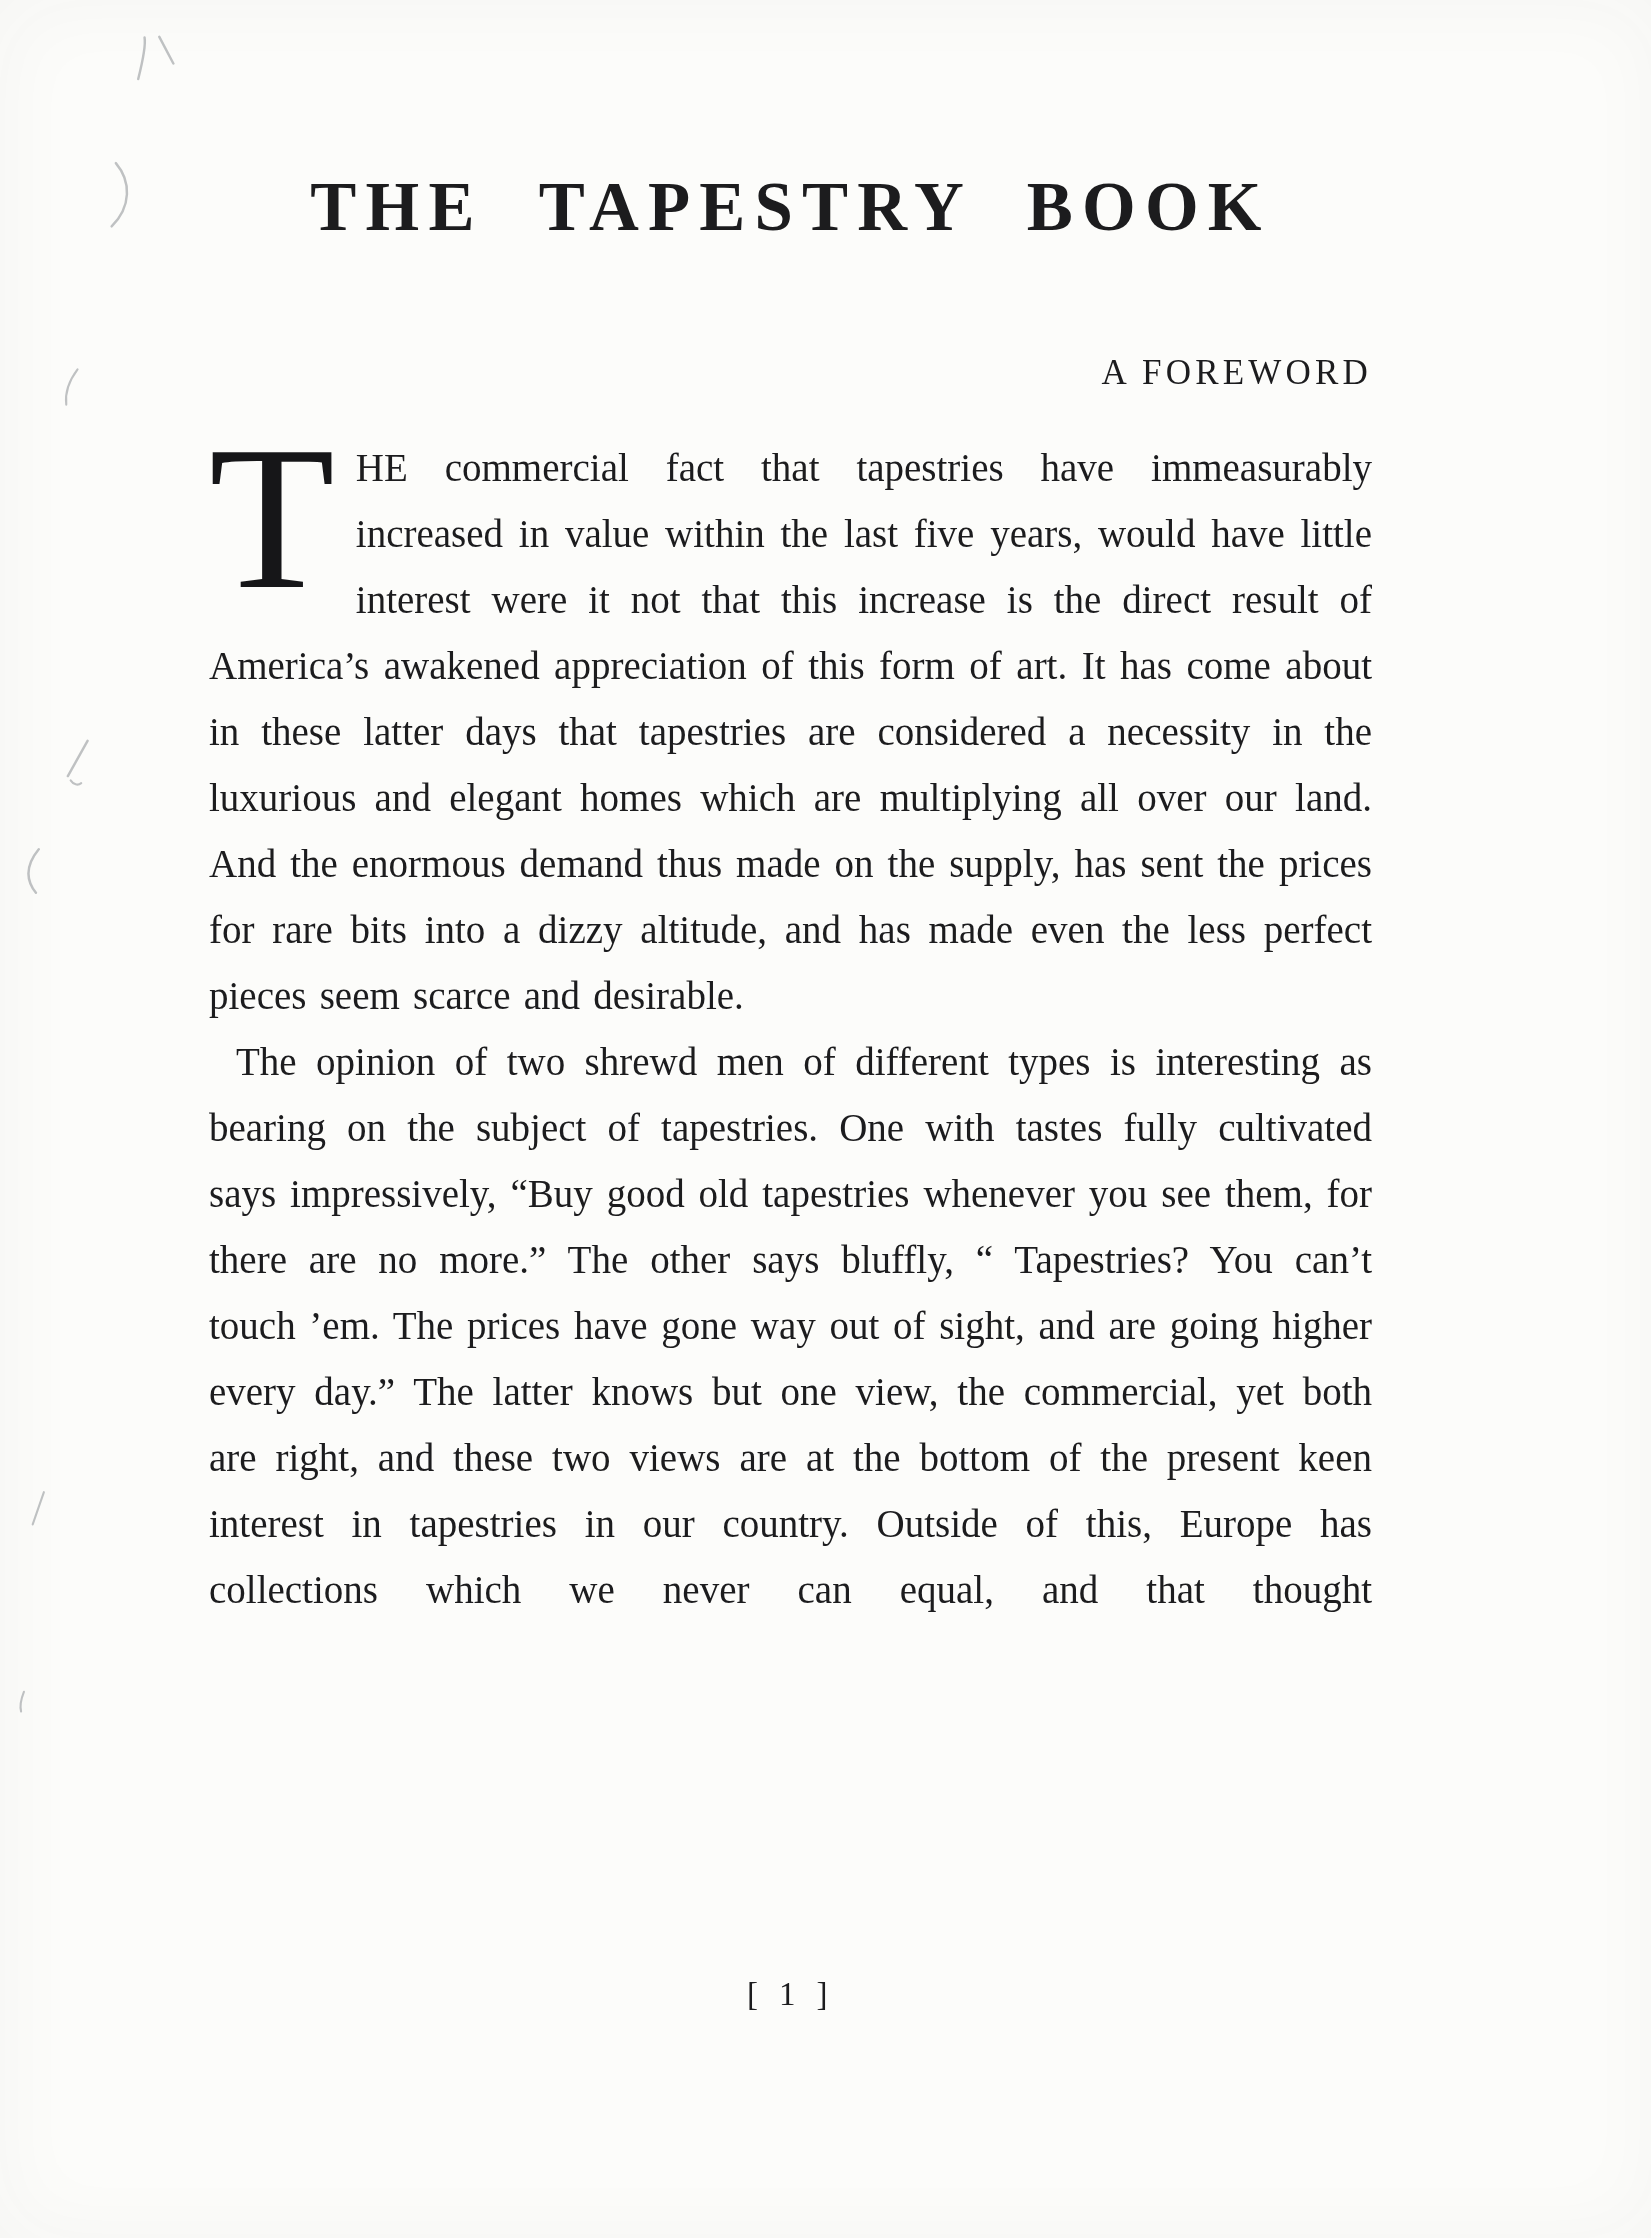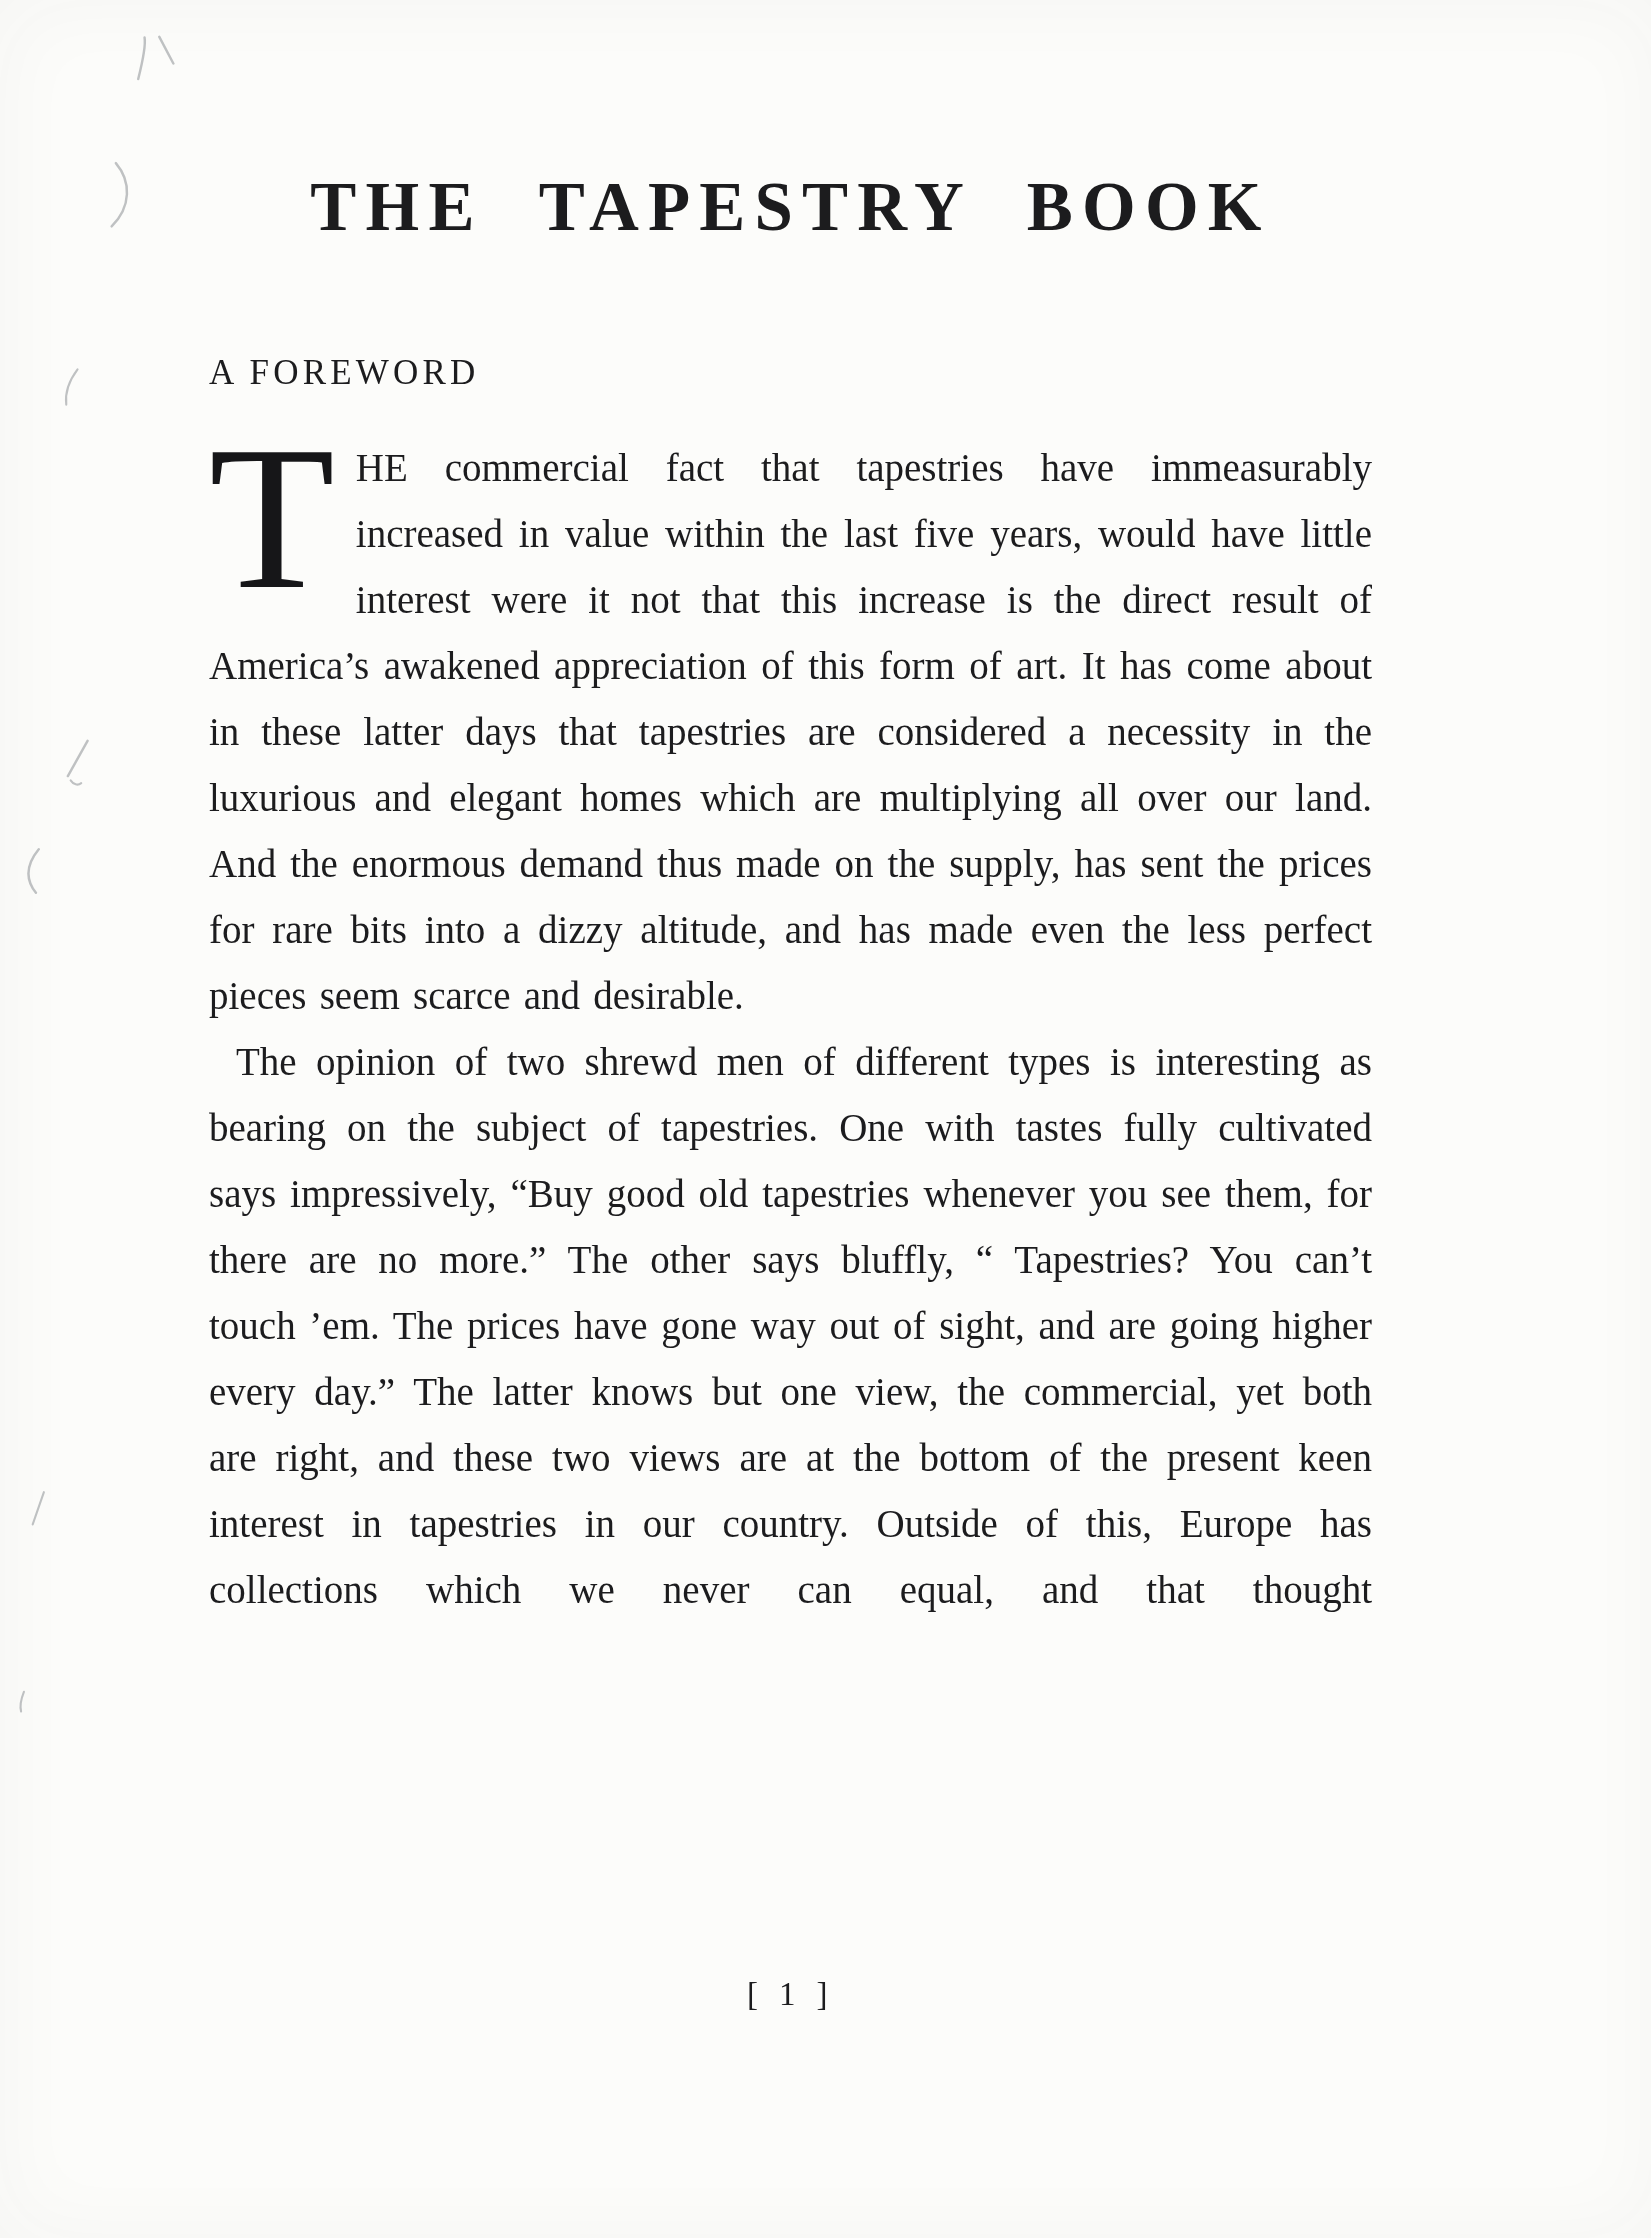--- a/index.html
+++ b/index.html
@@ -37,21 +37,21 @@
     font-size: 45px;
     font-weight: 400;
     letter-spacing: 7.8px;
     text-align: center;
     margin: 0 0 54px 0;
   }
   .section {
     font-size: 35px;
     font-weight: 400;
     letter-spacing: 4.2px;
-    text-align: left;
+    text-align: right;
     margin: 0 0 42px 0;
   }
   .body-text {
     font-size: 39px;
     line-height: 66px;
     text-align: justify;
     word-spacing: 3.5px;
     margin: 0;
   }
   .para2 {

